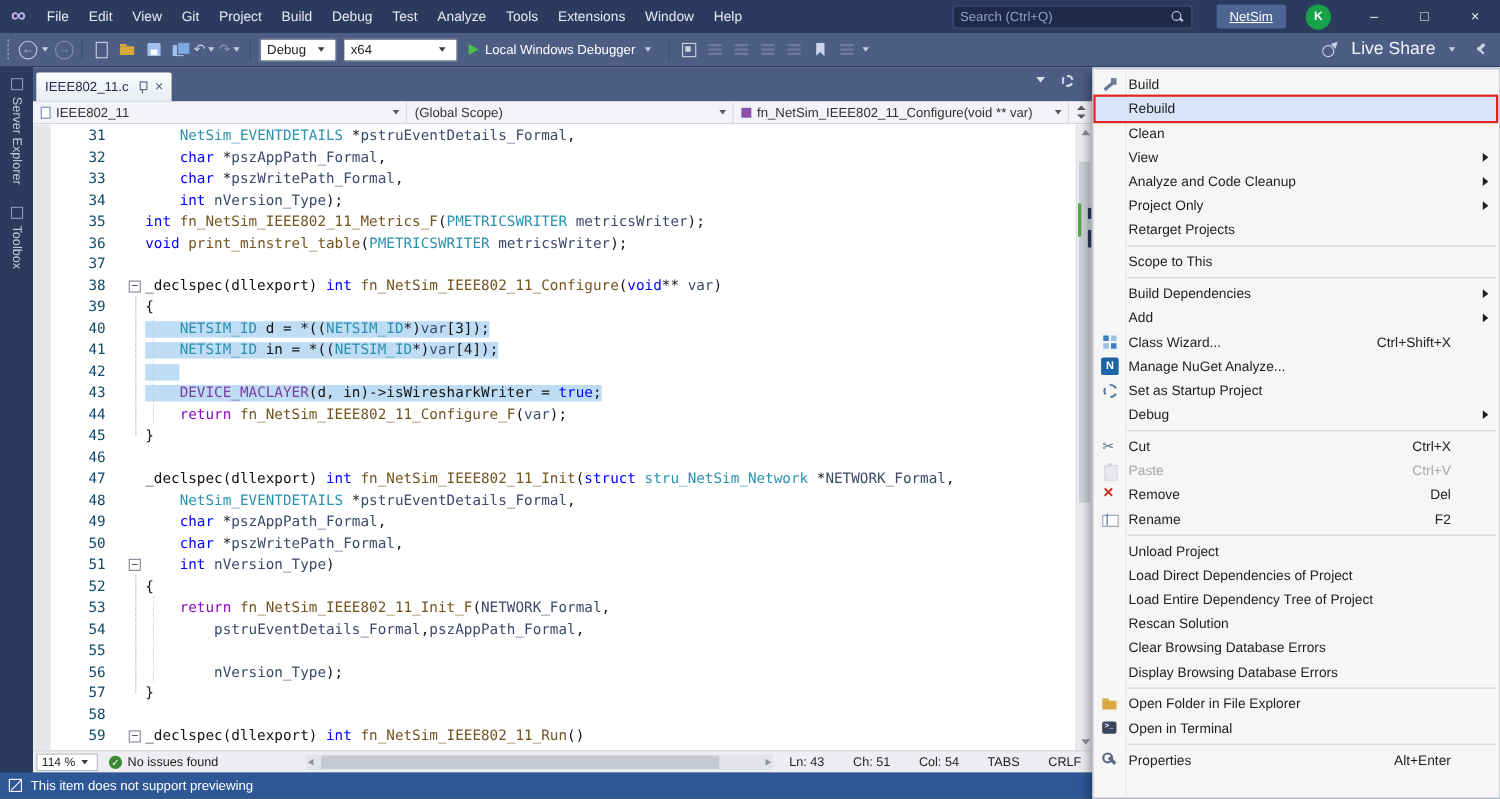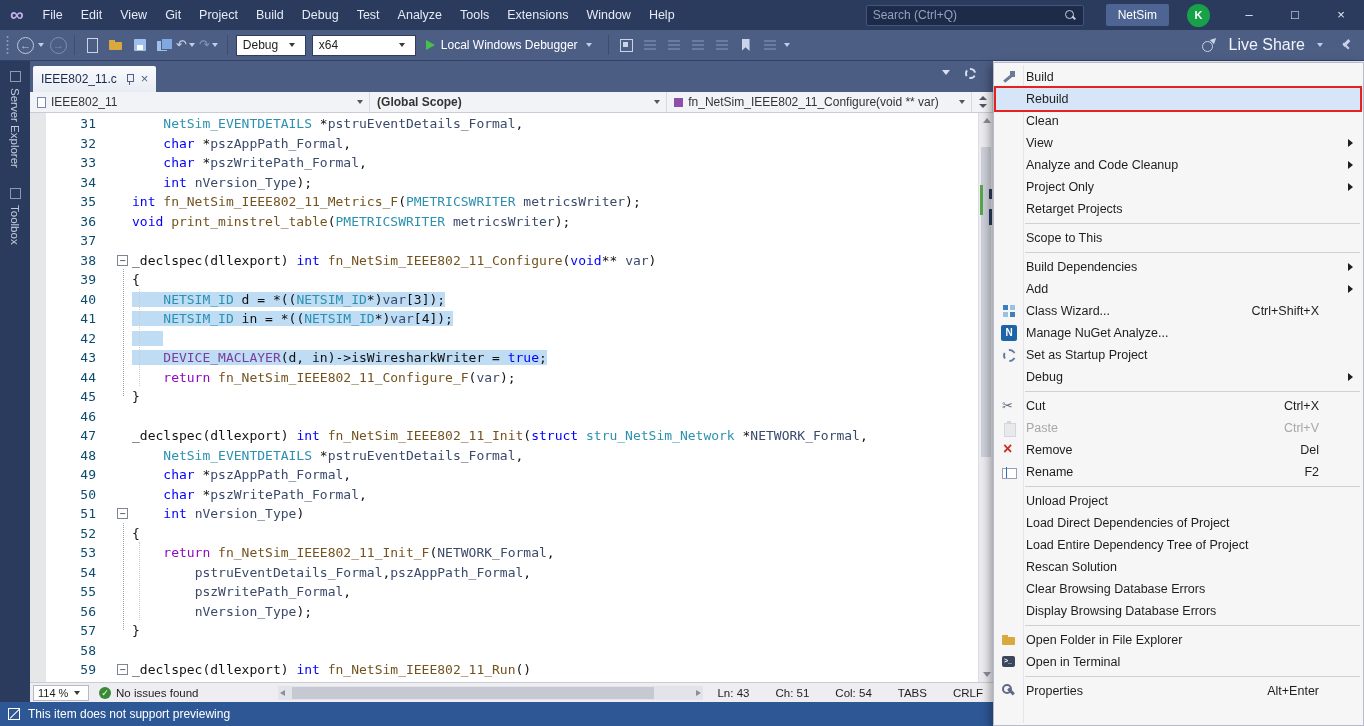--- a/index.html
+++ b/index.html
@@ -8,21 +8,21 @@
   
   .titlebar { height:30px; background:#2B3B5E; display:flex; align-items:center; color:#E6EBF5; position:relative; }
   .vslogo { font-size:19px; font-weight:bold; color:#C4B2EF; margin:0 10px 0 10px; line-height:28px; }
   .menubar { display:flex; height:100%; align-items:center; }
   .menu-item { padding:0 9px; font-size:12.5px; line-height:30px; cursor:default; }
   .searchbox { margin-left:auto; width:218px; height:21px; background:#1D2B49; border:1px solid #42557E; border-radius:2px; display:flex; align-items:center; padding:0 6px; }
   .searchbox .ph { color:#93A2C0; font-size:12px; flex:1; }
   .mag { width:13px; height:13px; position:relative; }
   .mag::before { content:''; position:absolute; left:1px; top:1px; width:7px; height:7px; border:1.5px solid #C3CFE6; border-radius:50%; }
   .mag::after { content:''; position:absolute; left:8px; top:8px; width:4px; height:1.5px; background:#C3CFE6; transform:rotate(45deg); }
-  .badge { margin-left:22px; height:22px; padding:0 12px; background:#4E6493; color:#FFFFFF; font-size:12px; line-height:22px; border-radius:2px; }
+  .badge { margin-left:22px; height:22px; padding:0 12px; background:#4E6493; color:#FFFFFF; font-size:12px; line-height:22px; border-radius:2px;text-decoration:underline; }
   .avatar { margin:0 16px 0 18px; width:23px; height:23px; border-radius:50%; background:#17A24A; color:#fff; font-size:11px; font-weight:bold; text-align:center; line-height:23px; }
   .wincontrols { display:flex; height:100%; }
   .winbtn { width:46px; height:100%; text-align:center; line-height:30px; font-size:13px; color:#E8ECF4; }
 
   
   .toolbar { height:31px; background:#4D5E85; border-bottom:1px solid #32416A; display:flex; align-items:center; color:#E6EBF5; }
   .grip { width:3px; height:20px; margin:0 6px 0 6px; background-image:radial-gradient(#8A97B6 1px, transparent 1.1px); background-size:3px 4px; }
   .tsep { width:1px; height:20px; background:#3C4C72; margin:0 5px; }
   .circ { width:17px; height:17px; border-radius:50%; border:1px solid #BCC9E2; color:#BCC9E2; font-size:11px; line-height:15px; text-align:center; margin:0 2px; }
   .dim { opacity:.45; }
@@ -66,21 +66,21 @@
   .pin-icon::before { content:''; position:absolute; left:2px; top:1px; width:5px; height:6px; border:1px solid #51617F; background:#EDF1F8; }
   .pin-icon::after { content:''; position:absolute; left:4px; top:8px; width:1px; height:4px; background:#51617F; }
   .tabclose { margin-left:7px; font-size:13px; color:#51617F; line-height:12px; }
   .tabstrip-icons { position:absolute; left:912px; top:9px; display:flex; gap:15px; }
   .chev { width:0; height:0; border-top:5px solid #D7E0F0; border-left:4.5px solid transparent; border-right:4.5px solid transparent; }
   .gear { width:11px; height:11px; border:2px dashed #D7E0F0; border-radius:50%; margin-top:-2px; }
 
   .navbar { height:21px; background:#F2F3F6; border-bottom:1px solid #C9CCD6; display:flex; font-size:12px; color:#333333; flex:none; }
   .nb-cell { display:flex; align-items:center; position:relative; border-right:1px solid #D8DAE2; padding:0 18px 0 7px; gap:5px; }
   .nb-cell::after { content:''; position:absolute; right:6px; top:8px; width:0; height:0; border-top:4px solid #555; border-left:3.5px solid transparent; border-right:3.5px solid transparent; }
-  .nb1 { width:355px; } .nb2 { width:310px;font-weight:bold; } .nb3 { width:318px; }
+  .nb1 { width:355px; } .nb2 { width:310px; } .nb3 { width:318px; }
   .file-icon { width:9px; height:11px; background:#FFFFFF; border:1px solid #7688AC; flex:none; }
   .method-icon { width:9px; height:9px; background:#8E4FA8; flex:none; }
   .nb-split { width:22px; position:relative; border-right:1px solid #D8DAE2; }
   .nb-split::before { content:''; position:absolute; left:7px; top:4px; width:0; height:0; border-bottom:4px solid #556; border-left:4px solid transparent; border-right:4px solid transparent; }
   .nb-split::after { content:''; position:absolute; left:7px; bottom:4px; width:0; height:0; border-top:4px solid #556; border-left:4px solid transparent; border-right:4px solid transparent; }
   .nb-ellip { overflow:hidden; white-space:nowrap; text-overflow:ellipsis; }
 
   .codearea { flex:1; position:relative; background:#FFFFFF; overflow:hidden; }
   .codearea::before { content:''; position:absolute; left:0; top:0; bottom:0; width:16px; background:#E6E7E8; }
   .codelines { position:absolute; left:0; top:1px; width:948px; }
@@ -449,21 +449,20 @@
             <span class="m-num">54</span>
             <span class="m-chg"></span>
             <span class="m-fold"></span>
             <span class="ccontent"><span>        <span class="tk-v">pstruEventDetails_Formal</span><span class="tk-p">,</span><span class="tk-v">pszAppPath_Formal</span><span class="tk-p">,</span></span></span>
           </div>
           <div class="crow">
             <span class="m-bp"></span>
             <span class="m-num">55</span>
             <span class="m-chg"></span>
             <span class="m-fold"></span>
-            <span class="ccontent"><span>        <span class="tk-v">pszWritePath_Formal</span><span class="tk-p">,</span></span></span>
           </div>
           <div class="crow">
             <span class="m-bp"></span>
             <span class="m-num">56</span>
             <span class="m-chg"></span>
             <span class="m-fold"></span>
             <span class="ccontent"><span>        <span class="tk-v">nVersion_Type</span><span class="tk-p">);</span></span></span>
           </div>
           <div class="crow">
             <span class="m-bp"></span>

